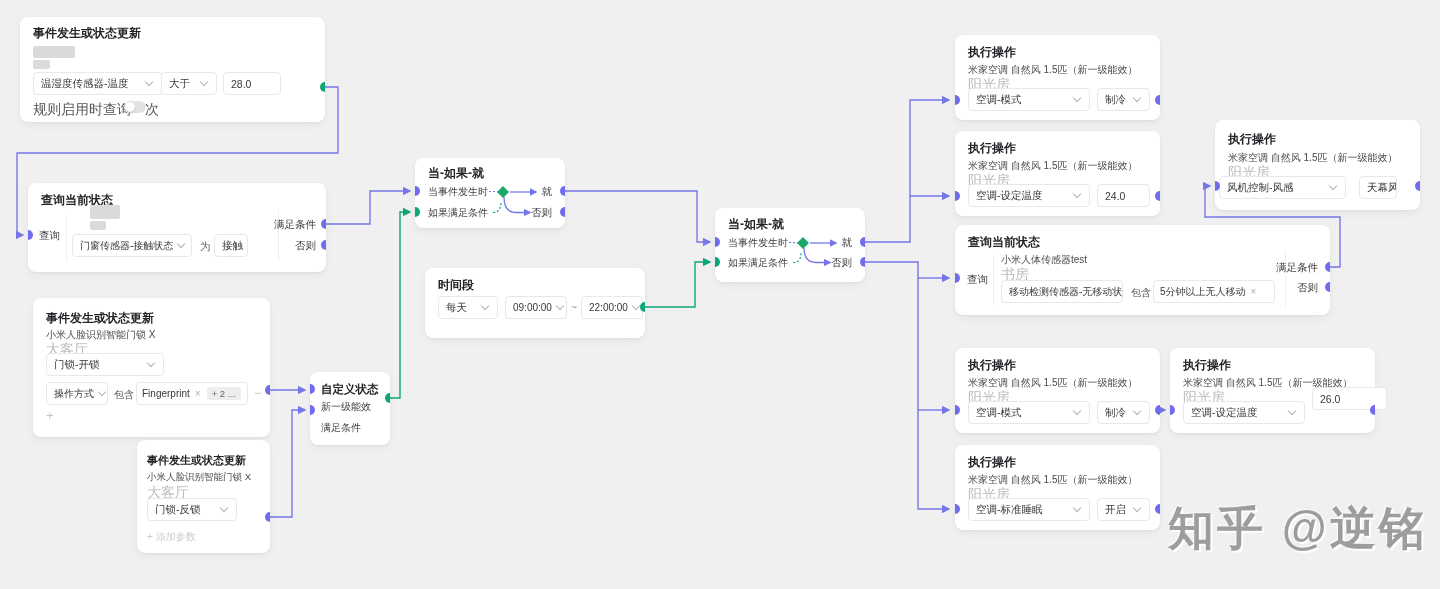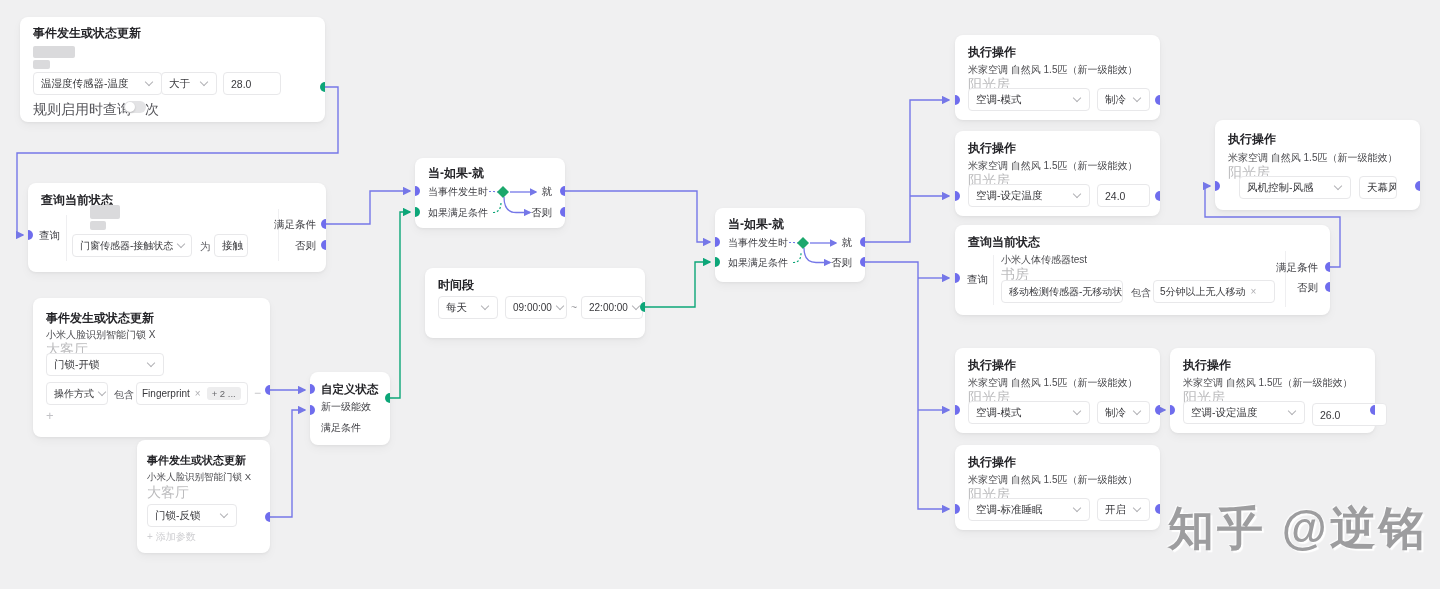--- a/index.html
+++ b/index.html
@@ -172,21 +172,21 @@
 <div class="card" style="left:310px;top:372px;width:80px;height:73px">
   <div class="c-title" style="left:11px;top:10px;font-size:11.5px">自定义状态</div>
   <div class="plabel" style="left:11px;top:28px;font-size:10px">新一级能效</div>
   <div class="plabel" style="left:11px;top:49px;font-size:10px">满足条件</div>
 </div>
 
 <div class="card" style="left:137px;top:440px;width:133px;height:113px">
   <div class="c-title" style="left:10px;top:13px;font-size:11px">事件发生或状态更新</div>
   <div class="c-device" style="left:10px;top:31px;font-size:9.5px">小米人脸识别智能门锁 X</div>
   <div class="c-room" style="left:10px;top:44px">大客厅</div>
-  <div class="sel" style="left:10px;top:64px;width:90px">
+  <div class="sel" style="left:10px;top:58px;width:90px">
     <span>门锁-反锁</span>
       <i class="chev"></i>
   </div>
   <div class="addparam" style="left:10px;top:90px">
     <span>+</span>
     <span>添加参数</span>
   </div>
 </div>
 
 <div class="card" style="left:715px;top:208px;width:150px;height:74px">
@@ -228,21 +228,21 @@
   </div>
   <div class="inp" style="left:142px;top:53px;width:53px">
     <span>24.0</span>
   </div>
 </div>
 
 <div class="card" style="left:1215px;top:120px;width:205px;height:90px">
   <div class="c-title" style="left:13px;top:11px">执行操作</div>
   <div class="c-device" style="left:13px;top:31px">米家空调 自然风 1.5匹（新一级能效）</div>
   <div class="c-room" style="left:13px;top:44px">阳光房</div>
-  <div class="sel" style="left:24px;top:56px;width:112px">
+  <div class="sel" style="left:4px;top:56px;width:127px">
     <span>风机控制-风感</span>
       <i class="chev"></i>
   </div>
   <div class="sel" style="left:144px;top:56px;width:38px">
     <span>天幕风</span>
       <i class="chev"></i>
   </div>
 </div>
 
 <div class="card" style="left:955px;top:225px;width:375px;height:90px">
@@ -279,21 +279,21 @@
 </div>
 
 <div class="card" style="left:1170px;top:348px;width:205px;height:85px">
   <div class="c-title" style="left:13px;top:9px">执行操作</div>
   <div class="c-device" style="left:13px;top:28px">米家空调 自然风 1.5匹（新一级能效）</div>
   <div class="c-room" style="left:13px;top:41px">阳光房</div>
   <div class="sel" style="left:13px;top:53px;width:122px">
     <span>空调-设定温度</span>
       <i class="chev"></i>
   </div>
-  <div class="inp" style="left:142px;top:55px;width:75px">
+  <div class="inp" style="left:142px;top:39px;width:75px">
     <span>26.0</span>
   </div>
 </div>
 
 <div class="card" style="left:955px;top:445px;width:205px;height:85px">
   <div class="c-title" style="left:13px;top:9px">执行操作</div>
   <div class="c-device" style="left:13px;top:28px">米家空调 自然风 1.5匹（新一级能效）</div>
   <div class="c-room" style="left:13px;top:41px">阳光房</div>
   <div class="sel" style="left:13px;top:53px;width:122px">
     <span>空调-标准睡眠</span>

